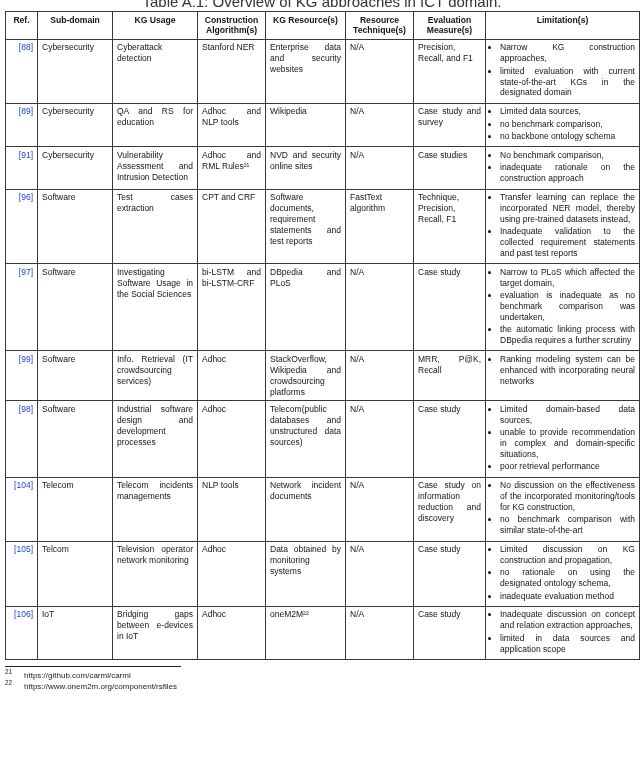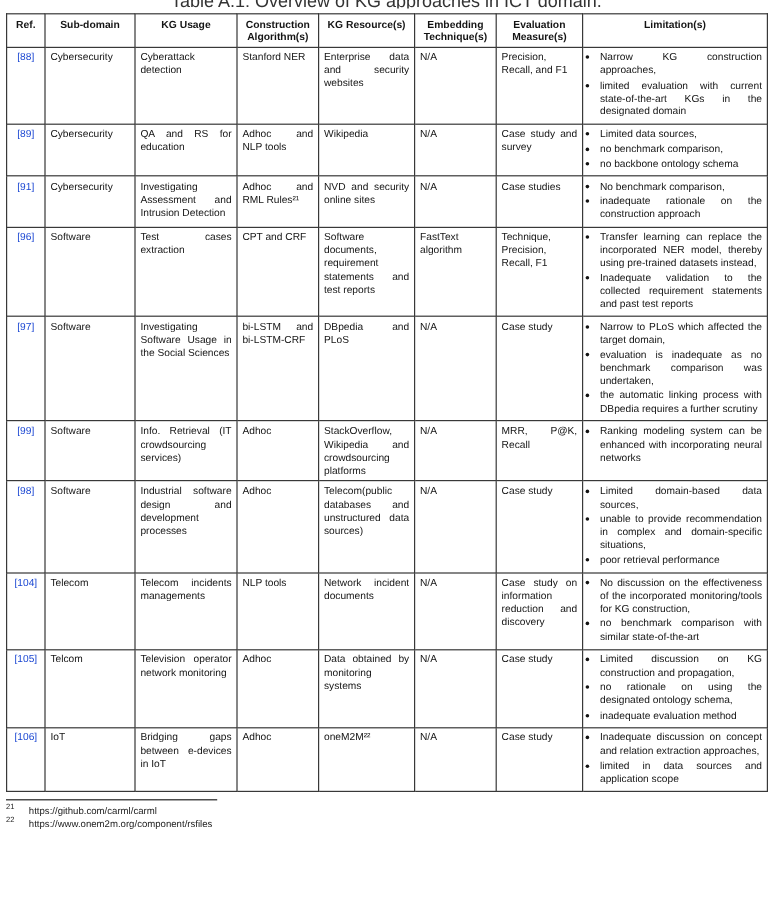--- a/index.html
+++ b/index.html
@@ -23,21 +23,21 @@
     vertical-align:top;
     padding:2.5px 4px 3px 4px;
     overflow:hidden;
   }
   th{
     font-weight:bold;font-size:8.6px;text-align:center;line-height:1.25;
   }
   td{
     font-size:8.5px;line-height:1.28;text-align:justify;
   }
-  td.c-ref{text-align:center;}
+  td.c-ref{text-align:right;}
   a.ref-link{color:var(--link-color);text-decoration:none;cursor:pointer;}
   ul.lim{
     margin:0;padding-left:10px;list-style:disc;
   }
   ul.lim li{margin:0 0 1.5px 0;text-align:justify;}
   .footnote-rule{
     width:176px;border-top:1px solid #222;margin:6px 0 3px 0;height:0;
   }
   .footnote{
     font-size:8px;line-height:11px;color:#222;
@@ -63,21 +63,21 @@
       <col style="width:72px">
       <col style="width:154px">
     </colgroup>
     <thead>
       <tr>
         <th>Ref.</th>
         <th>Sub-domain</th>
         <th>KG Usage</th>
         <th>Construction Algorithm(s)</th>
         <th>KG Resource(s)</th>
-        <th>Embedding Technique(s)</th>
+        <th>Resource Technique(s)</th>
         <th>Evaluation Measure(s)</th>
         <th>Limitation(s)</th>
       </tr>
     </thead>
     <tbody id="table-body">
         <tr>
     <td class="c-ref"><a class="ref-link">[88]</a></td>
     <td>Cybersecurity</td>
     <td>Cyberattack detection</td>
     <td>Stanford NER</td>
@@ -103,21 +103,21 @@
             <ul class="lim">
               <li>Limited data sources,</li>
               <li>no benchmark comparison,</li>
               <li>no backbone ontology schema</li>
             </ul>
           </td>
   </tr>
         <tr>
     <td class="c-ref"><a class="ref-link">[91]</a></td>
     <td>Cybersecurity</td>
-    <td>Investigating Assessment and Intrusion Detection</td>
+    <td>Vulnerability Assessment and Intrusion Detection</td>
     <td>Adhoc and RML Rules²¹</td>
     <td>NVD and security online sites</td>
     <td>N/A</td>
     <td>Case studies</td>
     <td>
             <ul class="lim">
               <li>No benchmark comparison,</li>
               <li>inadequate rationale on the construction approach</li>
             </ul>
           </td>

